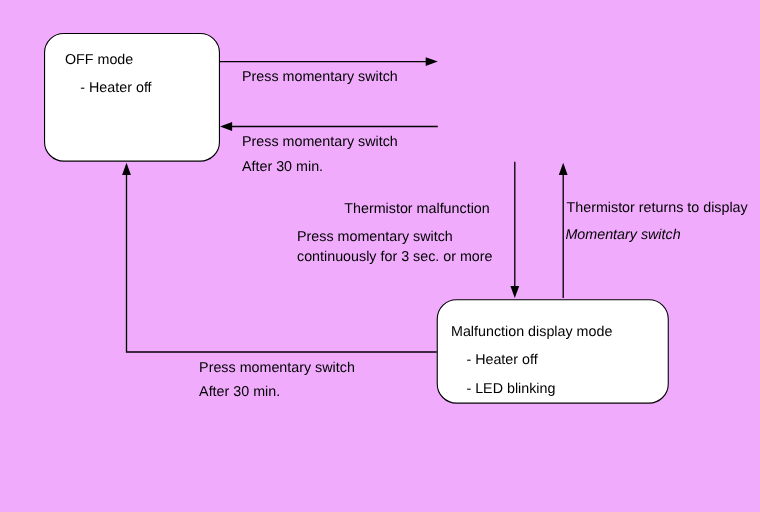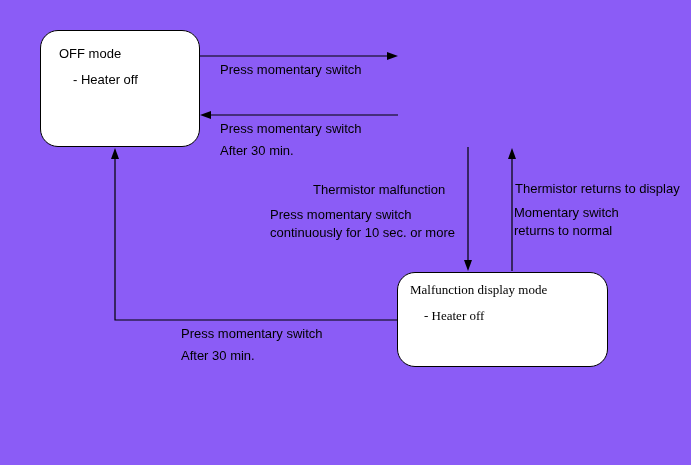--- a/index.html
+++ b/index.html
@@ -4,21 +4,21 @@
 <style>
   html, body {
     margin: 0;
     padding: 0;
     background: #ffffff;
   }
   .stage {
     position: relative;
     width: 691px;
     height: 465px;
-    background: #8b5cf6;
+    background: #f0abfc;
     font-family: "Liberation Sans", sans-serif;
     font-size: 13px;
     color: #000000;
     overflow: hidden;
   }
   .connectors {
     position: absolute;
     left: 0;
     top: 0;
     width: 691px;
@@ -44,22 +44,21 @@
     top: 28px;
     width: 210px;
     height: 120px;
     padding: 9px 0 0 15px;
   }
   .node-malfunction {
     left: 397px;
     top: 272px;
     width: 211px;
     height: 95px;
-    padding: 9px 0 0 12px;
-    font-family: Liberation Serif, serif;
+    padding: 20px 0 0 12px;
   }
   .node-title {
     margin: 0;
   }
   .node-item {
     margin-top: 10px;
     margin-left: 14px;
   }
   .node-item.indent-more {
     margin-left: 21px;
@@ -98,41 +97,41 @@
 
   <div class="node node-off">
     <div class="node-title">OFF mode</div>
     <div class="node-item">- Heater off</div>
   </div>
 
 
   <div class="node node-malfunction">
     <div class="node-title">Malfunction display mode</div>
     <div class="node-item">- Heater off</div>
+    <div class="node-item">- LED blinking</div>
   </div>
 
   <div class="edge-label" style="left:220px; top:61px;">Press momentary switch</div>
 
   <div class="edge-label" style="left:220px; top:120px;">
     <span>Press momentary switch</span>
   </div>
   <div class="edge-label" style="left:220px; top:142px;">
     <span>After 30 min.</span>
   </div>
 
   <div class="edge-label" style="left:313px; top:181px;text-align:center;">Thermistor malfunction</div>
 
   <div class="edge-label" style="left:270px; top:206px;">
     <span>Press momentary switch</span>
-    <span>continuously for 10 sec. or more</span>
+    <span>continuously for 3 sec. or more</span>
   </div>
 
   <div class="edge-label" style="left:515px; top:180px;">Thermistor returns to display</div>
 
-  <div class="edge-label" style="left:514px; top:204px;">
+  <div class="edge-label" style="left:514px; top:204px;font-style:italic;">
     <span>Momentary switch</span>
-    <span>returns to normal</span>
   </div>
 
   <div class="edge-label" style="left:181px; top:325px;">Press momentary switch</div>
   <div class="edge-label" style="left:181px; top:347px;">After 30 min.</div>
 
 </div>
 
 </body></html>

